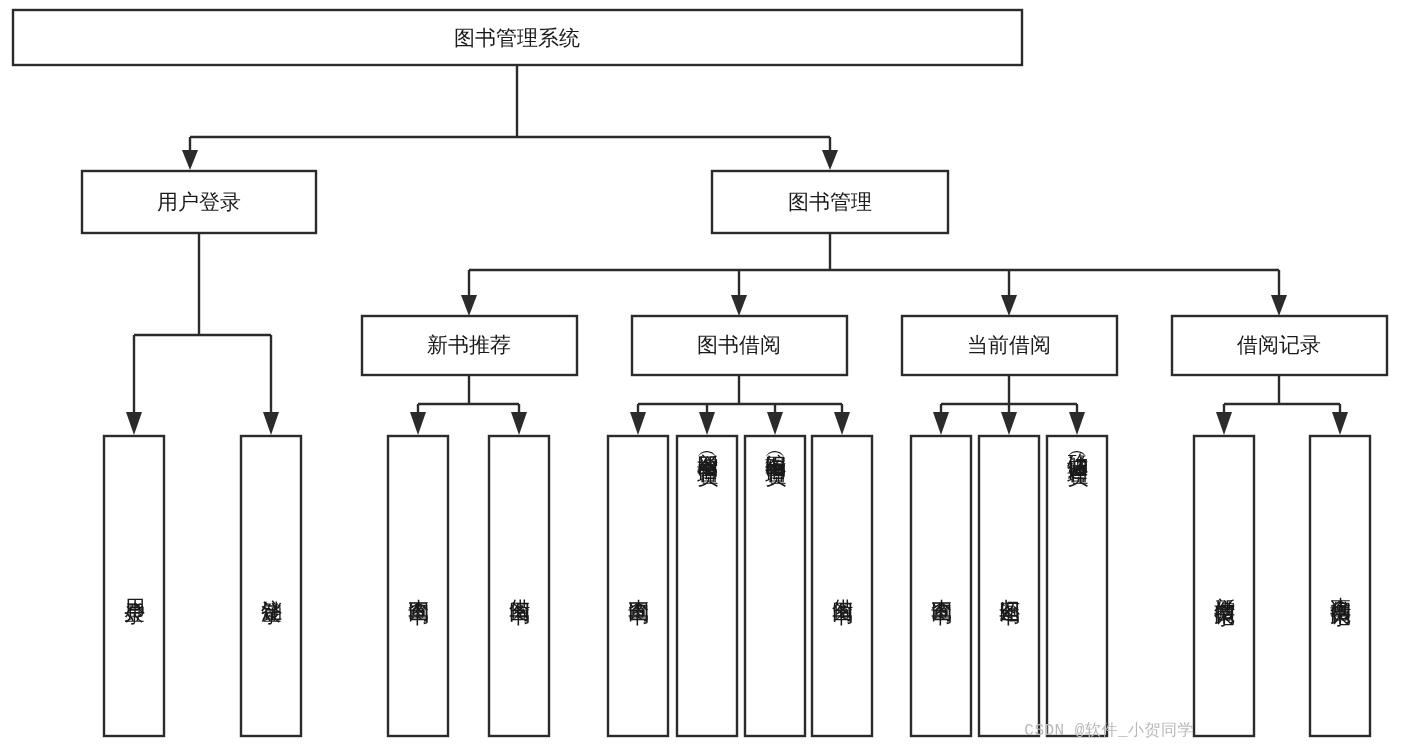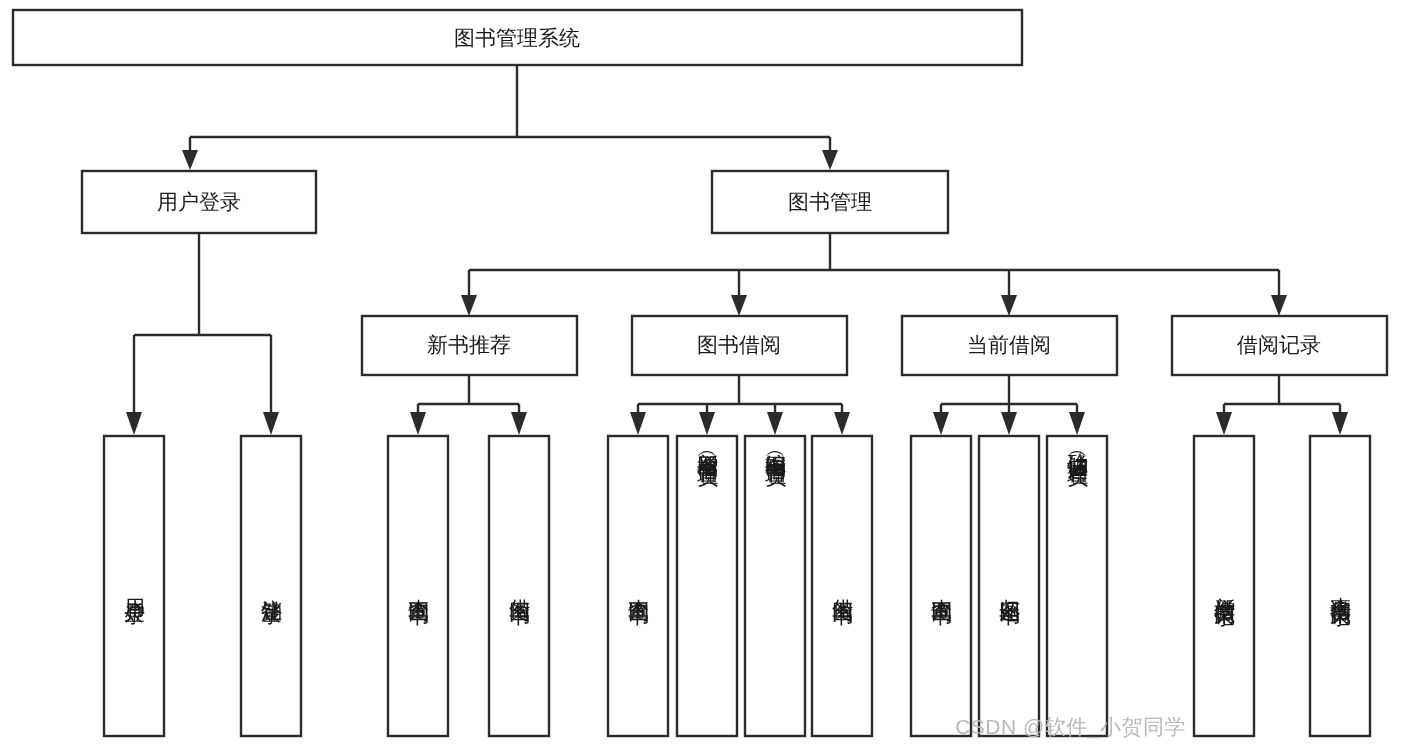--- a/index.html
+++ b/index.html
@@ -70,24 +70,24 @@
     font-family: "DejaVu Sans", "Liberation Sans", sans-serif;
     font-size: 21px;
     line-height: 1.22;
     letter-spacing: 2px;
     color: #1a1a1a;
     white-space: pre;
     text-align: center;
   }
   .watermark {
     position: absolute;
-    right: 8px;
+    right: 0;
     bottom: 6px;
-    font-family: Liberation Sans, sans-serif;
-    font-size: 21px;
+    font-family: Liberation Mono, monospace;
+    font-size: 16px;
     color: #b9b9b9;
     letter-spacing: 0.5px;
     white-space: nowrap;
     user-select: none;
   }
 </style>
 </head>
 <body>
 
 <div id="diagram-root">

